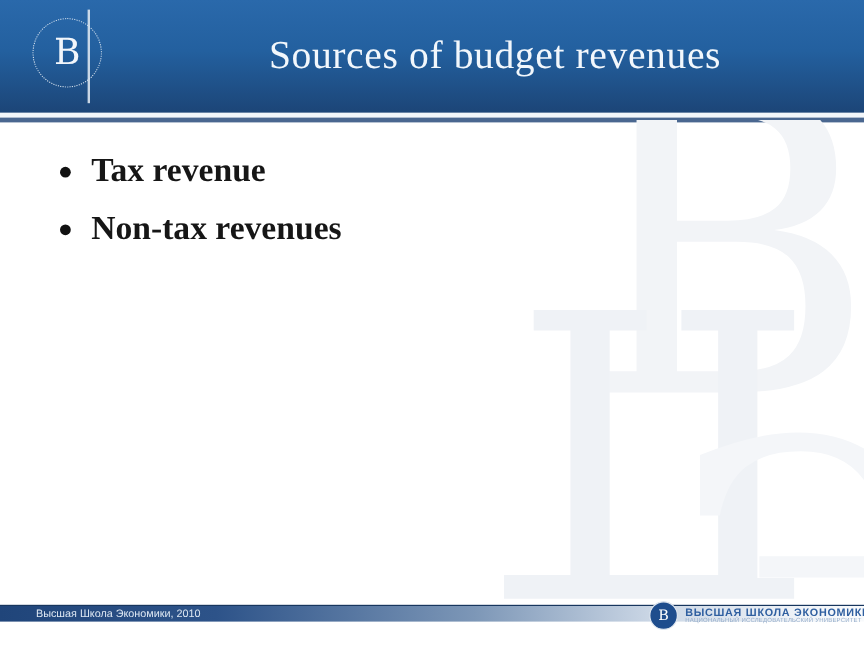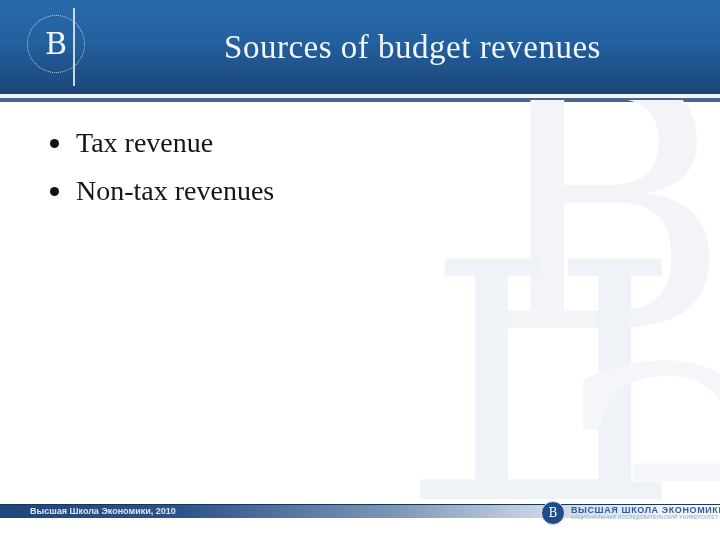--- a/index.html
+++ b/index.html
@@ -42,39 +42,39 @@
     position:absolute;right:0;top:100px;bottom:38px;width:300px;
     overflow:hidden;pointer-events:none;
   }
   .wm-letter{position:absolute;font-family:"DejaVu Serif",serif;line-height:1;}
   .wm-a{font-size:340px;right:-10px;top:-60px;color:#f2f4f7;}
   .wm-b{font-size:330px;right:40px;top:120px;color:#eff2f6;}
   .wm-c{font-size:300px;right:-70px;top:230px;color:#f4f6f9;}
 
   
   .content{position:absolute;left:40px;top:128px;right:220px;}
-  .bullet-list{list-style:none;margin:0;padding:0;}
+  .bullet-list{list-style:none;margin:0;padding:0;font-weight:bold;}
   .bullet-item{
     display:flex;align-items:flex-start;margin-bottom:17px;
     font-size:28px;color:#161616;line-height:1.1;
   }
   .bullet-dot{
     width:9px;height:9px;border-radius:50%;background:#111111;
     margin:11px 17px 0 10px;flex:0 0 auto;
   }
 
   
   .footer-bar{
     position:absolute;left:0;top:504px;width:720px;height:13px;
     background:linear-gradient(90deg,#20457a 0%,#2d5389 25%,#7d97b7 55%,#c9d5e4 75%,#eef2f7 92%,#f8fafc 100%);
     border-top:1px solid #17365e;
   }
   .footer-copyright{
     font-family:"Liberation Sans",sans-serif;font-size:9px;line-height:13px;
-    color:#dde7f2;padding-left:30px;white-space:nowrap;font-weight:bold;
+    color:#dde7f2;padding-left:30px;white-space:nowrap;
   }
   .footer-badge{
     position:absolute;left:541px;top:500px;height:26px;
     display:flex;align-items:center;
   }
   .badge-seal{
     width:22px;height:22px;border-radius:50%;background:#1e4d8d;
     display:flex;align-items:center;justify-content:center;flex:0 0 auto;
     border:1px solid #dfe6ef;
   }

